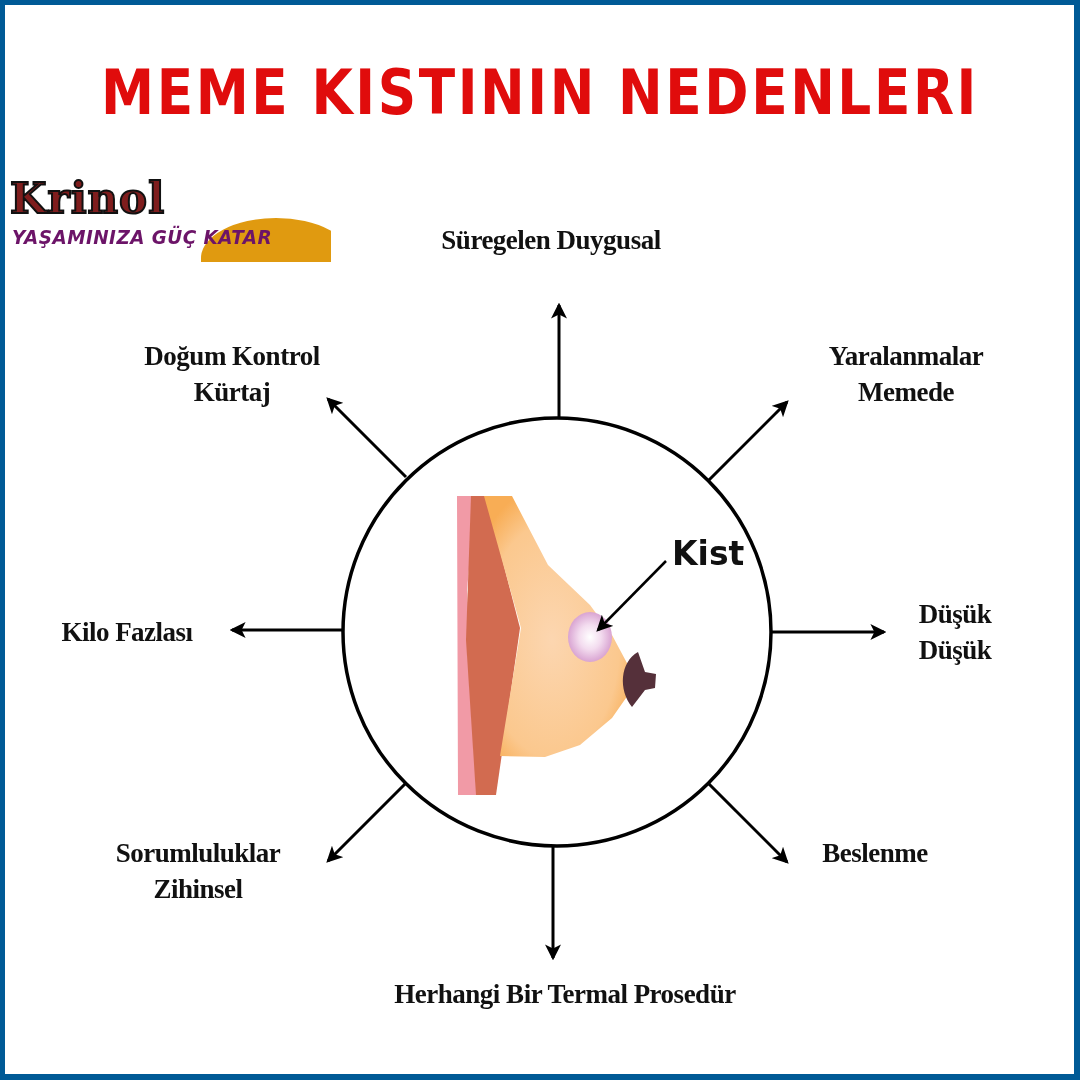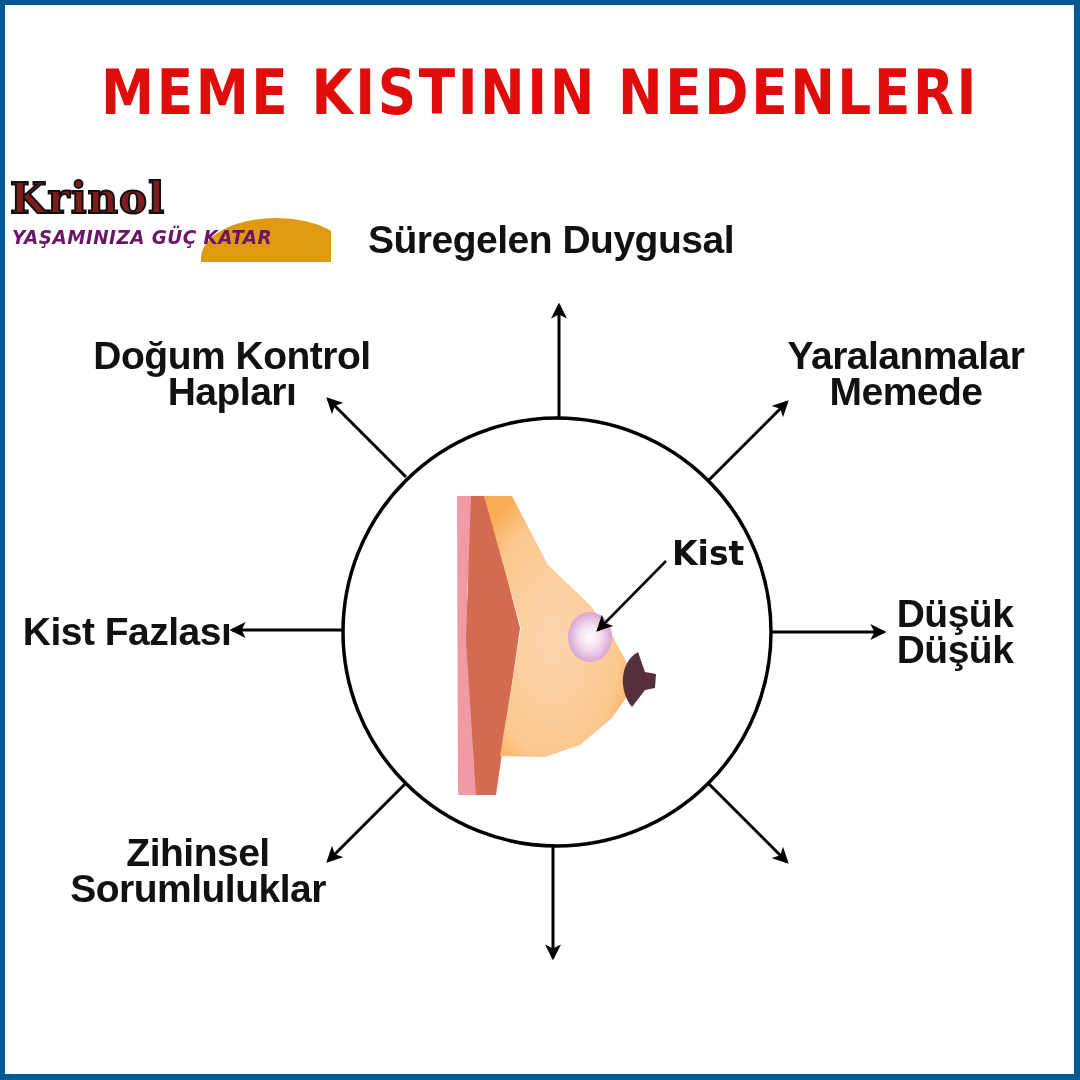--- a/index.html
+++ b/index.html
@@ -9,21 +9,21 @@
   .title { position: absolute; left: 0; width: 1080px; top: 56px; text-align: center;
            font-family: "DejaVu Sans", sans-serif; font-weight: bold; font-size: 62px; letter-spacing: 3px;
            color: #e00c0c; transform: scaleX(0.86); transform-origin: center; }
   .logo { position: absolute; left: 8px; top: 178px; width: 320px; height: 86px; }
   .logo-arc { position: absolute; left: 193px; top: 40px; width: 150px; height: 80px; border-radius: 50% 50% 0 0;
               background: #e09a10; clip-path: inset(0 20px 36px 0); }
   .logo-main { position: absolute; left: 2px; top: -4px; font-family: "DejaVu Serif", serif; font-size: 42px; font-weight: bold;
                color: #7f1d1d; -webkit-text-stroke: 2px #111; letter-spacing: 1px; }
   .logo-tag { position: absolute; left: 4px; top: 47px; font-family: "DejaVu Sans", sans-serif; font-style: italic; font-weight: bold;
               font-size: 20px; color: #6c1468; letter-spacing: 0.5px; transform: scaleX(0.92); transform-origin: left; white-space: nowrap; }
-  .label { position: absolute; font-family: Liberation Sans, sans-serif; font-weight: bold; font-size: 39px; line-height: 36px;
+  .label { position: absolute; font-family: Liberation Serif, serif; font-weight: bold; font-size: 27px; line-height: 36px;
            color: #111111; text-align: center; white-space: nowrap; transform: translateX(-50%); letter-spacing: -0.5px; }
   .label span { display: block; }
   svg.diagram { position: absolute; left: 0; top: 0; }
 </style>
 </head>
 <body>
 
 <div class="frame"></div>
 
 <div class="title">MEME KISTININ NEDENLERI</div>
@@ -81,26 +81,28 @@
 </div>
 <div class="label" style="left:906px; top:338px;">
   <span>Yaralanmalar</span>
   <span>Memede</span>
 </div>
 <div class="label" style="left:955px; top:596px;">
   <span>Düşük</span>
   <span>Düşük</span>
 </div>
 <div class="label" style="left:875px; top:835px;">
+  <span>Beslenme</span>
 </div>
 <div class="label" style="left:565px; top:976px;">
+  <span>Herhangi Bir Termal Prosedür</span>
 </div>
 <div class="label" style="left:198px; top:835px;">
+  <span>Sorumluluklar</span>
   <span>Zihinsel</span>
-  <span>Sorumluluklar</span>
 </div>
 <div class="label" style="left:127px; top:614px;">
-  <span>Kist Fazlası</span>
+  <span>Kilo Fazlası</span>
 </div>
 <div class="label" style="left:232px; top:338px;">
   <span>Doğum Kontrol</span>
-  <span>Hapları</span>
+  <span>Kürtaj</span>
 </div>
 
 </body></html>

